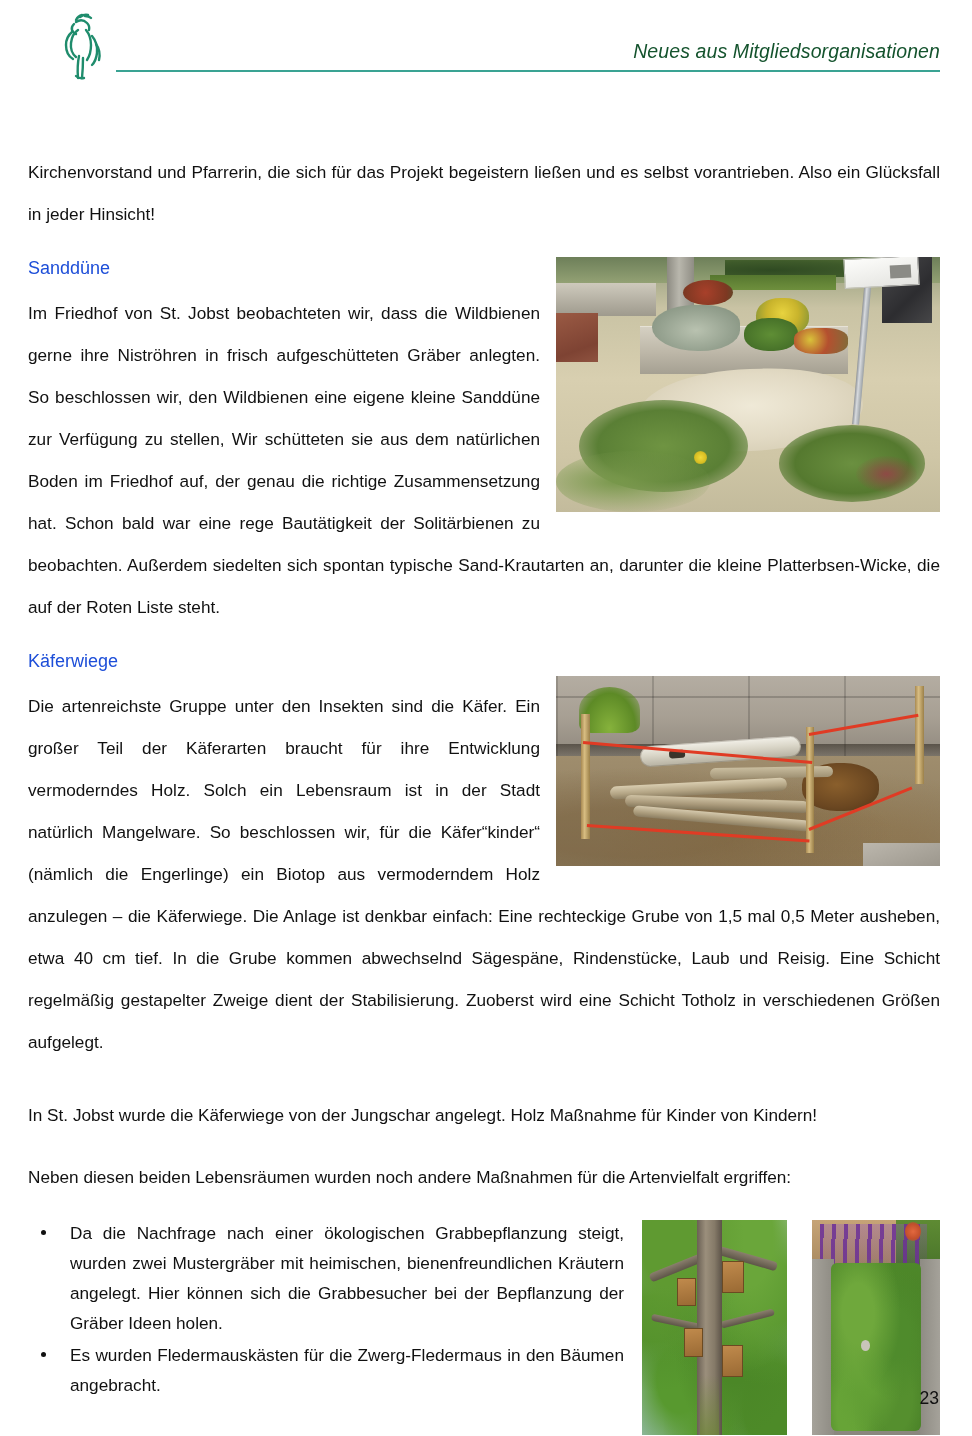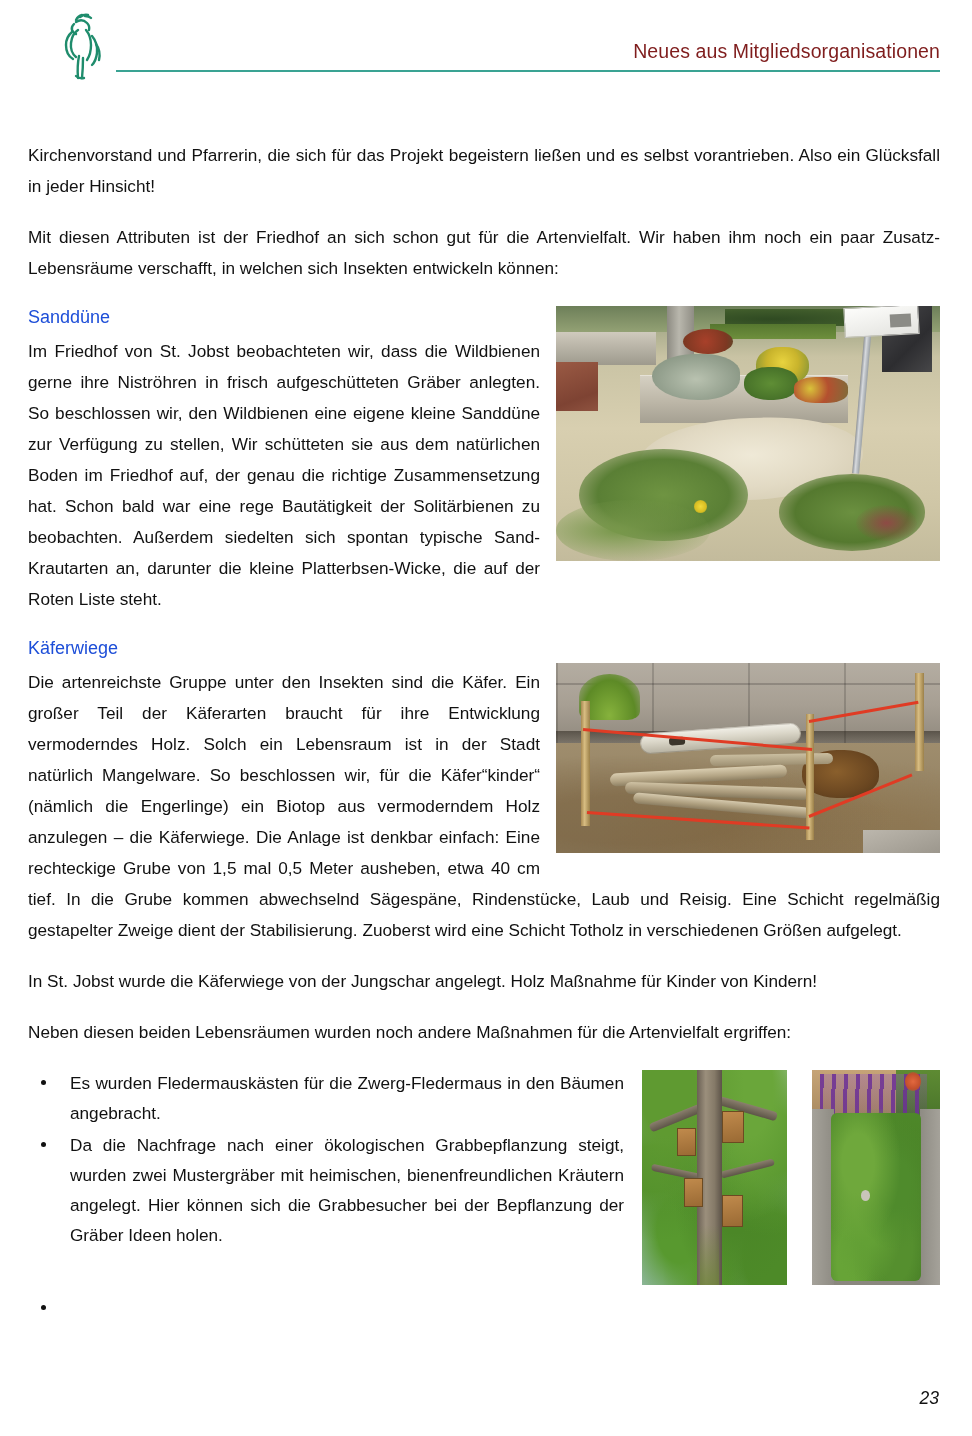--- a/index.html
+++ b/index.html
@@ -40,45 +40,46 @@
     height: 76px;
   }
   .logo svg { display: block; }
 
   .header-title {
     position: absolute;
     right: 32px;
     top: 40px;
     font-size: 19.5px;
     letter-spacing: 0.1px;
-    color: #7f1d1d;
+    color: #14532d;
     white-space: nowrap;
     text-align: right;
+    font-style: italic;
   }
   .header-rule {
     position: absolute;
     left: 116px;
     top: 70px;
     width: 824px;
     height: 1.6px;
     background: #3aa393;
   }
 
   
   .content {
     position: absolute;
     left: 28px;
     top: 140px;
     width: 912px;
   }
 
   p.body {
-    margin: 0 0 20px 0;
+    margin: 11px 0 20px 0;
     font-size: 17.2px;
-    line-height: 31px;
+    line-height: 42px;
     text-align: justify;
     text-justify: inter-word;
     color: #111111;
   }
 
   h2.section-heading {
     margin: 12px 0 6px 0;
     font-size: 18px;
     font-weight: normal;
     line-height: 26px;
@@ -121,21 +122,20 @@
     background: #111111;
   }
 
   
   .page-number {
     position: absolute;
     right: 33px;
     top: 1388px;
     font-size: 17.5px;
     color: #111111;
-    font-style: italic;
   }
 
   
   .photo { position: relative; overflow: hidden; }
   .photo > i { position: absolute; display: block; }
 
   
   .ph-dune {
     background:
       linear-gradient(180deg, #8d9a74 0%, #a9ac8b 9%, #c9c3a4 20%, #d8cfb0 48%, #cfc6a6 78%, #c3bb9c 100%);
@@ -348,21 +348,20 @@
 
     <div class="header-title">Neues aus Mitgliedsorganisationen</div>
 
     <div class="header-rule"></div>
   </div>
 
   <div class="content">
 
     <p class="body">Kirchenvorstand und Pfarrerin, die sich für das Projekt begeistern ließen und es selbst vorantrieben. Also ein Glücksfall in jeder Hinsicht!</p>
 
-    <p class="body">Mit diesen Attributen ist der Friedhof an sich schon gut für die Artenvielfalt. Wir haben ihm noch ein paar Zusatz-Lebensräume verschafft, in welchen sich Insekten entwickeln können:</p>
 
     <div class="floatimg photo ph-dune" style="width:384px;height:255px;margin-top:2px;">
       <i class="sky"></i>
         <i class="hedge"></i>
         <i class="grassline"></i>
       <i class="pillar"></i>
         <i class="stone-r"></i>
       <i class="kerb1"></i>
         <i class="kerb2"></i>
       <i class="grave-box"></i>
@@ -440,25 +439,25 @@
           <i class="gravel-r"></i>
         <i class="hedge-top"></i>
           <i class="bed"></i>
           <i class="stone"></i>
       </div>
     </div>
 
     <ul class="bullets">
       <li>
         <span class="dot"></span>
-        <span>Es wurden Fledermauskästen für die Zwerg-Fledermaus in den Bäumen angebracht.</span>
+        <span>Da die Nachfrage nach einer ökologischen Grabbepflanzung steigt, wurden zwei Mustergräber mit heimischen, bienenfreundlichen Kräutern angelegt. Hier können sich die Grabbesucher bei der Bepflanzung der Gräber Ideen holen.</span>
       </li>
       <li>
         <span class="dot"></span>
-        <span>Da die Nachfrage nach einer ökologischen Grabbepflanzung steigt, wurden zwei Mustergräber mit heimischen, bienenfreundlichen Kräutern angelegt. Hier können sich die Grabbesucher bei der Bepflanzung der Gräber Ideen holen.</span>
+        <span>Es wurden Fledermauskästen für die Zwerg-Fledermaus in den Bäumen angebracht.</span>
       </li>
       <li style="clear:both;">
         <span class="dot"></span>
       </li>
     </ul>
 
   </div>
 
   <div class="page-number">23</div>
 

